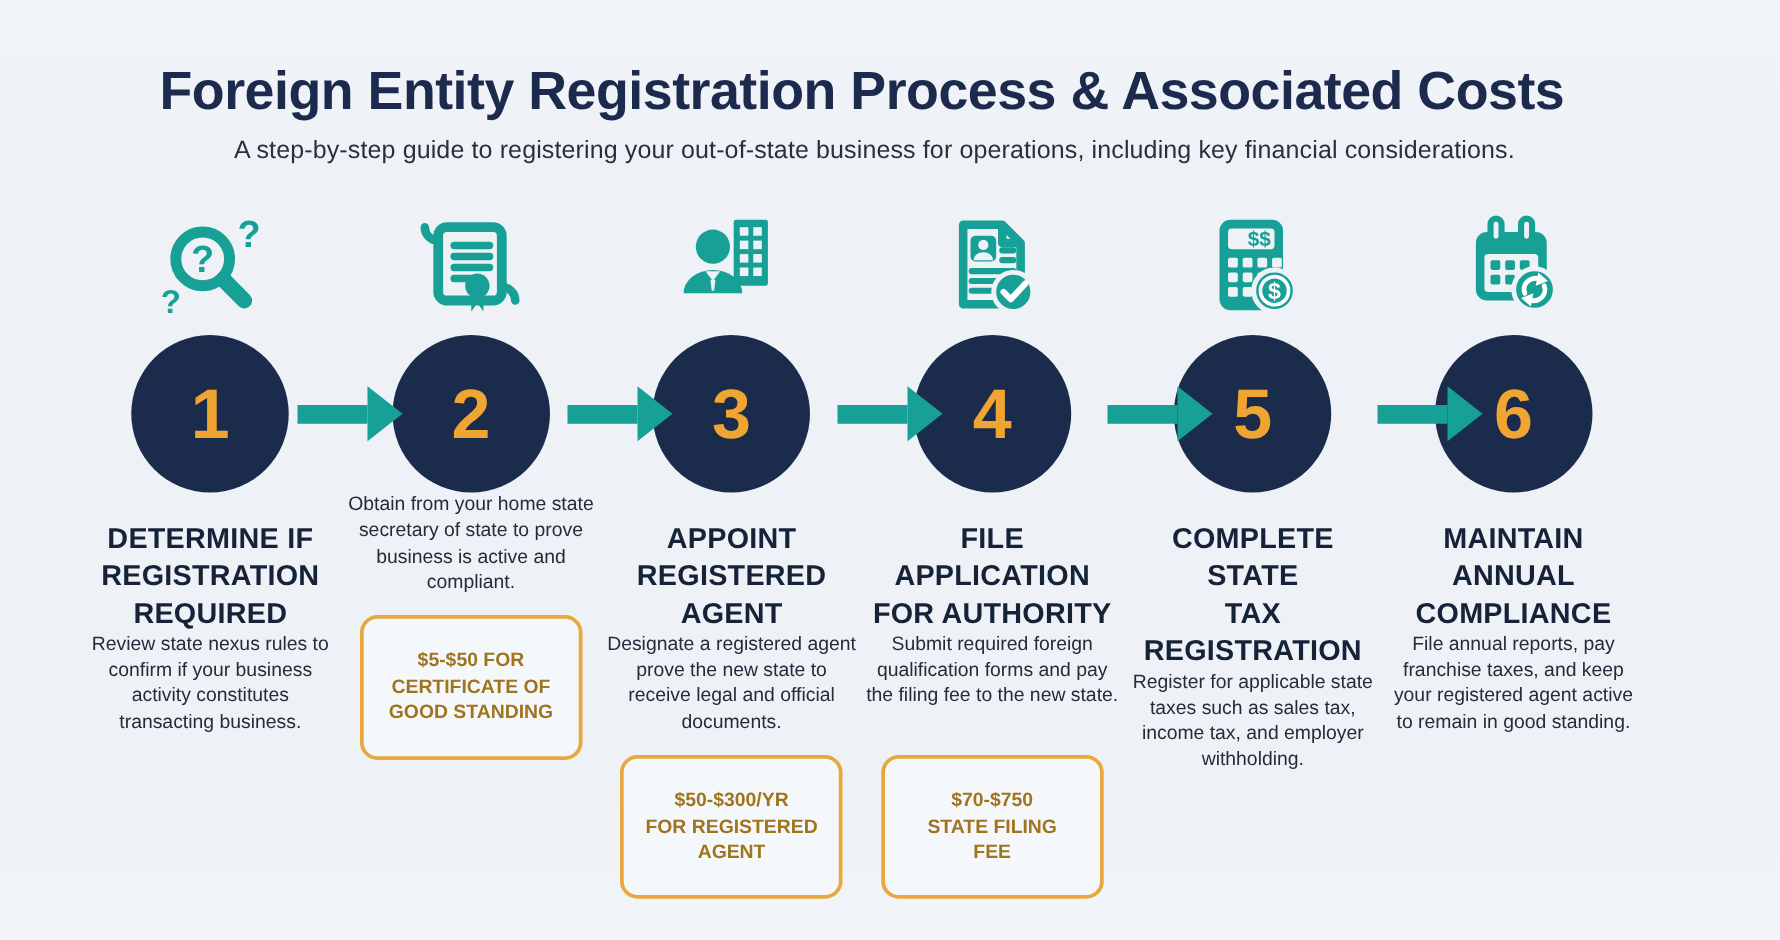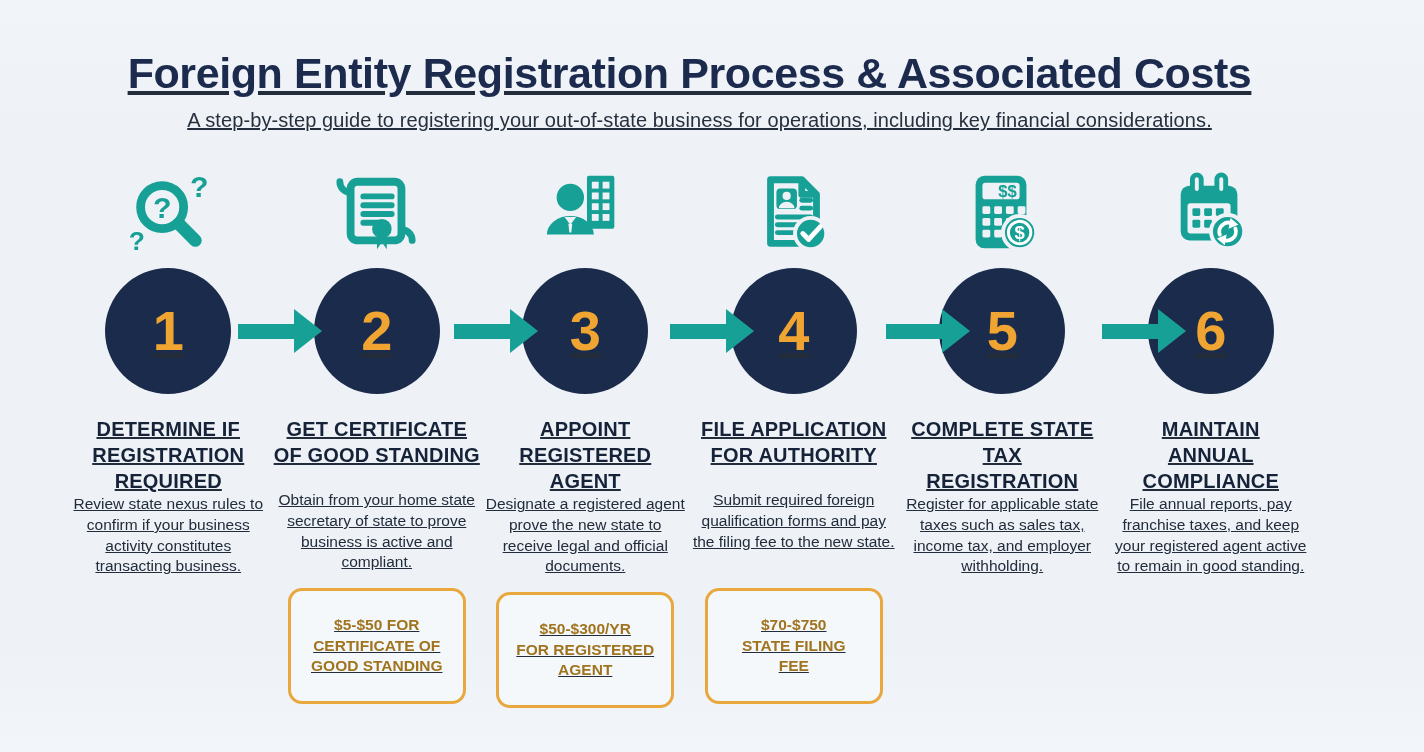--- a/index.html
+++ b/index.html
@@ -6,42 +6,42 @@
     --bg:#eef2f7; --navy:#1a2b4b; --teal:#17a096; --orange:#f0a532;
     --cost-text:#a0741e; --cost-border:#e8a83e; --body-text:#222c3a; --title-navy:#1c2b4d;
   }
   *{margin:0;padding:0;box-sizing:border-box;}
   html,body{width:1424px;height:752px;overflow:hidden;}
   body{
     font-family:"Liberation Sans","DejaVu Sans",sans-serif;
     background:linear-gradient(180deg,#f1f4f9 0%,var(--bg) 18%,var(--bg) 86%,#f2f5f9 100%);
     color:var(--body-text);
   }
-  .canvas{width:1379px;height:752px;position:relative;text-decoration:underline;}
+  .canvas{width:1379px;height:752px;position:relative;}
   .header{padding-top:50px;text-align:center;}
   .header h1{
     font-size:43px;font-weight:800;color:var(--title-navy);letter-spacing:-.4px;line-height:1.08;
   }
   .header .subtitle{
     margin-top:13px;font-size:20px;font-weight:500;color:#27303d;letter-spacing:.1px;padding-left:20px;
   }
   .flow{
     position:relative;margin:34px 64px 0;
     display:grid;grid-template-columns:repeat(6,1fr);
   }
   .step{display:flex;flex-direction:column;align-items:center;text-align:center;}
   .icon-box{height:92px;display:flex;align-items:flex-end;justify-content:center;margin-bottom:10px;}
   .icon-box svg{width:88px;height:88px;color:var(--teal);display:block;}
   .circle{
     width:126px;height:126px;border-radius:50%;background:var(--navy);
     display:flex;align-items:center;justify-content:center;flex:0 0 auto;
   }
   .circle .num{font-size:56px;font-weight:800;color:var(--orange);line-height:1;}
   .step-title{
-    margin-top:22px;min-height:74px;font-size:20px;font-weight:800;color:#152238;
+    margin-top:22px;min-height:74px;font-size:23px;font-weight:800;color:#152238;
     line-height:1.3;white-space:pre-line;letter-spacing:.2px;
   }
   .step-desc{
     min-height:94px;max-width:202px;font-size:15.5px;line-height:1.33;color:var(--body-text);
   }
   .cost{
     width:178px;min-height:88px;margin-top:4px;padding:24px 8px;
     border:3px solid var(--cost-border);border-radius:14px;background:#f5f8fb;
     color:var(--cost-text);font-size:15.5px;font-weight:800;line-height:1.32;
     white-space:pre-line;display:flex;align-items:center;justify-content:center;
@@ -98,22 +98,20 @@
             <line x1="31" y1="45" x2="60" y2="45"></line>
             <line x1="31" y1="54" x2="46" y2="54"></line>
           </g>
           <polygon points="45,65 45,81 50,74 55,81 55,65" fill="currentColor"></polygon>
           <circle cx="50" cy="60" r="10" fill="currentColor"></circle>
         </svg>
       </div>
       <div class="circle">
         <span class="num">2</span>
       </div>
-      <div class="step-title">GET CERTIFICATE
-OF GOOD STANDING</div>
       <div class="step-desc">Obtain from your home state secretary of state to prove business is active and compliant.</div>
       <div class="cost">$5-$50 FOR
 CERTIFICATE OF
 GOOD STANDING</div>
     </div>
 
     <div class="step">
       <div class="icon-box">
         <svg viewBox="0 0 90 90">
           <rect x="47" y="6" width="28" height="54" rx="2" fill="currentColor"></rect>

